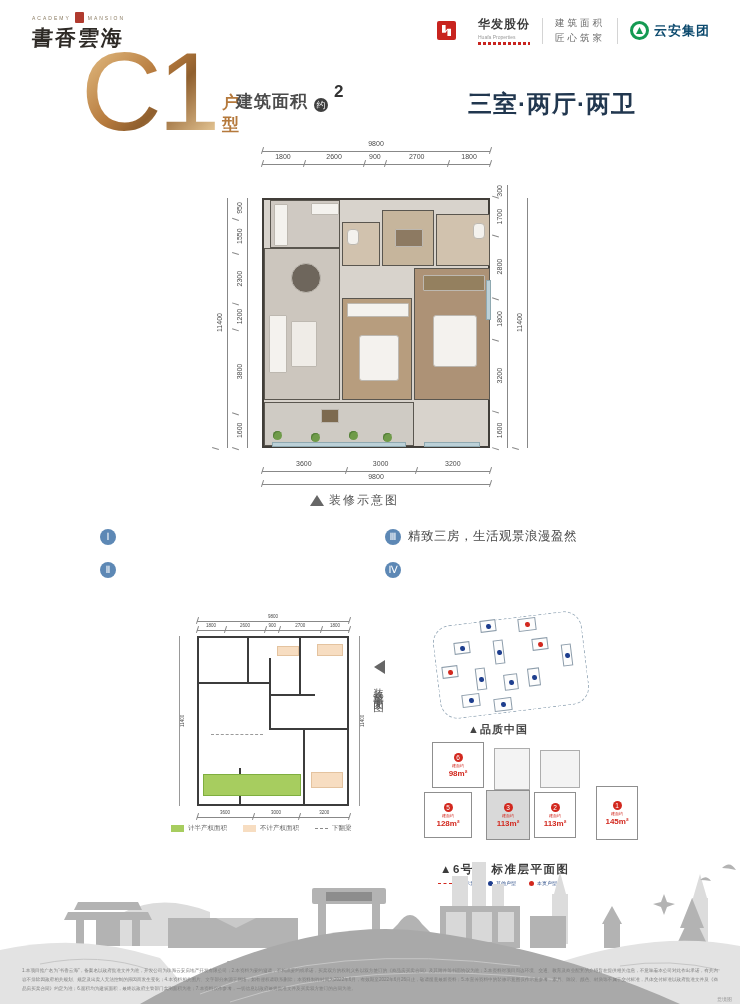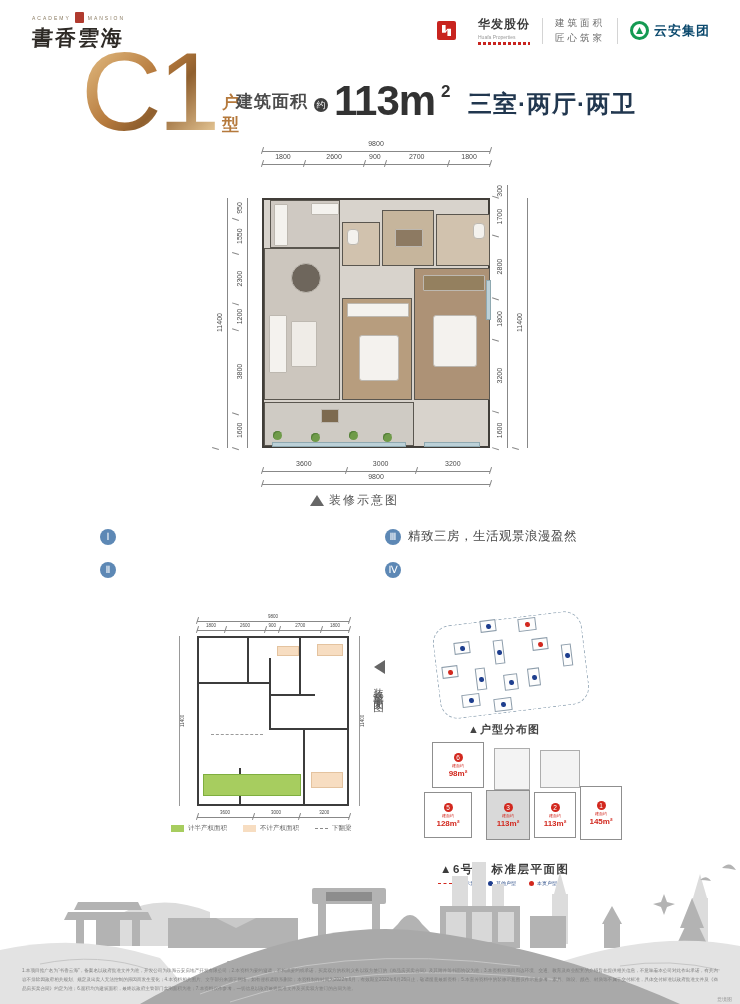--- a/index.html
+++ b/index.html
@@ -166,21 +166,20 @@
 </div>
 
 <div class="c1" data-name="unit-code">C1</div>
 <div class="c1-suffix" data-name="unit-code-suffix">
   <span data-name="unit-suffix-char1">户</span>
   <span data-name="unit-suffix-char2">型</span>
 </div>
 <div class="area-row" data-name="built-area">
   <span class="area-label" data-name="area-label">建筑面积</span>
   <span class="approx" data-name="approx-badge">约</span>
-  <span class="area-val" data-name="area-value">113m</span>
   <span class="area-sup" data-name="area-superscript">2</span>
 </div>
 <div class="rooms" data-name="room-configuration">三室·两厅·两卫</div>
 
 <div class="plan-area" data-name="main-floorplan-area">
   <div class="dimrow pa-toptotal" data-name="dim-top-total">
     <div class="seg" data-name="dim-value">9800</div>
   </div>
   <div class="dimrow pa-topsegs" data-name="dim-top-segments">
     <div class="seg" style="flex:1800" data-name="dim-value">1800</div>
@@ -371,21 +370,21 @@
   <div class="bld" style="left:96px;top:52px;width:12px;height:18px;" data-name="site-building">
       <span class="dotb"></span>
     </div>
   <div class="bld" style="left:30px;top:78px;width:18px;height:13px;" data-name="site-building">
       <span class="dotb"></span>
     </div>
   <div class="bld" style="left:62px;top:82px;width:18px;height:13px;" data-name="site-building">
       <span class="dotb"></span>
     </div>
 </div>
-<div class="site-caption" data-name="site-plan-caption">▲<span data-name="caption-text">户型分布图</span></div>
+<div class="site-caption" data-name="site-plan-caption">▲<span data-name="caption-text">品质中国</span></div>
 
 <div class="plate" data-name="standard-floor-plate">
   <div class="unit" style="left:8px;top:0;width:52px;height:46px;" data-name="unit-6">
     <span class="uno" data-name="unit-number-badge">6</span>
     <span class="ulab" data-name="unit-area-label">建面约</span>
     <span class="uarea" data-name="unit-area-value">98m²</span>
   </div>
   <div class="unit core" style="left:70px;top:6px;width:36px;height:42px;" data-name="core-block"></div>
   <div class="unit core" style="left:116px;top:8px;width:40px;height:38px;" data-name="core-block"></div>
   <div class="unit" style="left:0;top:50px;width:48px;height:46px;" data-name="unit-5">
@@ -396,21 +395,21 @@
   <div class="unit hl" style="left:62px;top:48px;width:44px;height:50px;" data-name="unit-3-highlighted">
     <span class="uno" data-name="unit-number-badge">3</span>
     <span class="ulab" data-name="unit-area-label">建面约</span>
     <span class="uarea" data-name="unit-area-value">113m²</span>
   </div>
   <div class="unit" style="left:110px;top:50px;width:42px;height:46px;" data-name="unit-2">
     <span class="uno" data-name="unit-number-badge">2</span>
     <span class="ulab" data-name="unit-area-label">建面约</span>
     <span class="uarea" data-name="unit-area-value">113m²</span>
   </div>
-  <div class="unit" style="left:156px;top:44px;width:42px;height:54px;" data-name="unit-1">
+  <div class="unit" style="left:172px;top:44px;width:42px;height:54px;" data-name="unit-1">
     <span class="uno" data-name="unit-number-badge">1</span>
     <span class="ulab" data-name="unit-area-label">建面约</span>
     <span class="uarea" data-name="unit-area-value">145m²</span>
   </div>
 </div>
 <div class="plate-caption" data-name="floor-plate-caption">▲<span data-name="caption-text">6号楼 标准层平面图</span></div>
 <div class="plate-legend" data-name="floor-plate-legend">
   <div class="pl2" data-name="legend-item">
     <span class="dashsw" data-name="dashed-line-icon"></span>
     <span data-name="legend-label">连廊示意</span>

